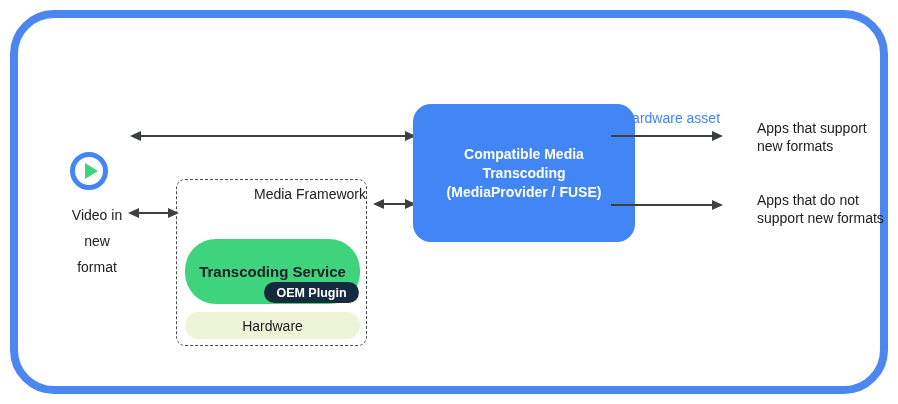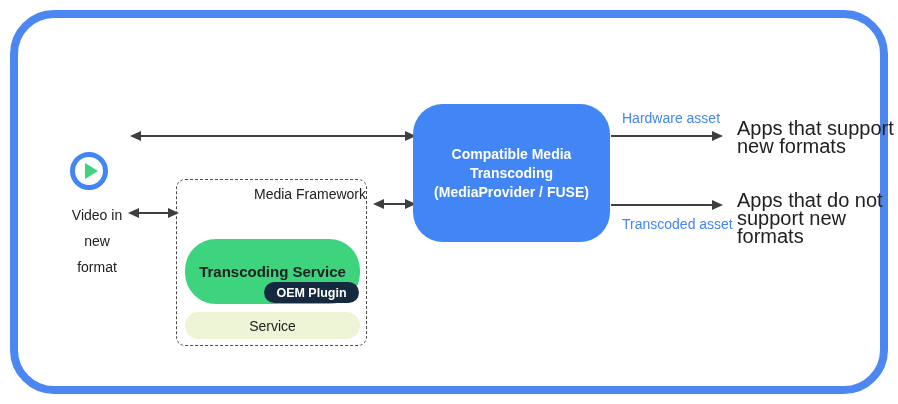--- a/index.html
+++ b/index.html
@@ -64,28 +64,28 @@
   .pill-api{top:27px;height:29px;border-radius:15px;background:var(--green);}
   .pill-service{top:59px;height:65px;border-radius:31px;background:var(--green);}
   .pill-hw{top:132px;height:27px;border-radius:14px;background:var(--pale-green);font-weight:normal;font-size:14px;}
   .oem{
     position:absolute;right:1px;bottom:1px;width:95px;height:21px;border-radius:11px;
     background:var(--navy);color:#fff;font-size:12.5px;font-weight:bold;
     display:flex;align-items:center;justify-content:center;
   }
   
   .ctbox{
-    position:absolute;left:413px;top:104px;width:197px;height:138px;border-radius:30px;
+    position:absolute;left:413px;top:104px;width:222px;height:138px;border-radius:18px;
     background:var(--blue);color:#fff;font-weight:bold;font-size:14px;line-height:19px;
     display:flex;align-items:center;justify-content:center;text-align:center;white-space:pre-line;
   }
   .asset-label{position:absolute;font-size:14px;color:var(--blue);}
   .asset-original{left:622px;top:110px;}
   .asset-transcoded{left:622px;top:216px;}
-  .apps-label{position:absolute;font-size:20px;line-height:18px;white-space:pre-line;}
+  .apps-label{position:absolute;font-size:14px;line-height:18px;white-space:pre-line;margin-left:20px;}
   .apps-original{left:737px;top:119px;}
   .apps-transcoded{left:737px;top:191px;}
 </style>
 </head>
 <body>
 
 <div class="canvas">
 
   <div class="frame"></div>
 
@@ -99,30 +99,29 @@
   <div class="arrow both arrow-top"></div>
   <div class="arrow both arrow-source"></div>
   <div class="arrow both arrow-mid"></div>
 
   <div class="mf">
     <div class="mf-title">Media Framework</div>
     <div class="pill pill-service">
       <span>Transcoding Service</span>
       <span class="oem">OEM Plugin</span>
     </div>
-    <div class="pill pill-hw">Service</div>
+    <div class="pill pill-hw">Hardware</div>
   </div>
 
   <div class="ctbox">Compatible Media
 Transcoding
 (MediaProvider / FUSE)</div>
 
   <div class="asset-label asset-original">Hardware asset</div>
   <div class="arrow arrow-original"></div>
   <div class="apps-label apps-original">Apps that support
 new formats</div>
 
   <div class="arrow arrow-transcoded"></div>
-  <div class="asset-label asset-transcoded">Transcoded asset</div>
   <div class="apps-label apps-transcoded">Apps that do not
 support new formats</div>
 
 </div>
 
 </body></html>

